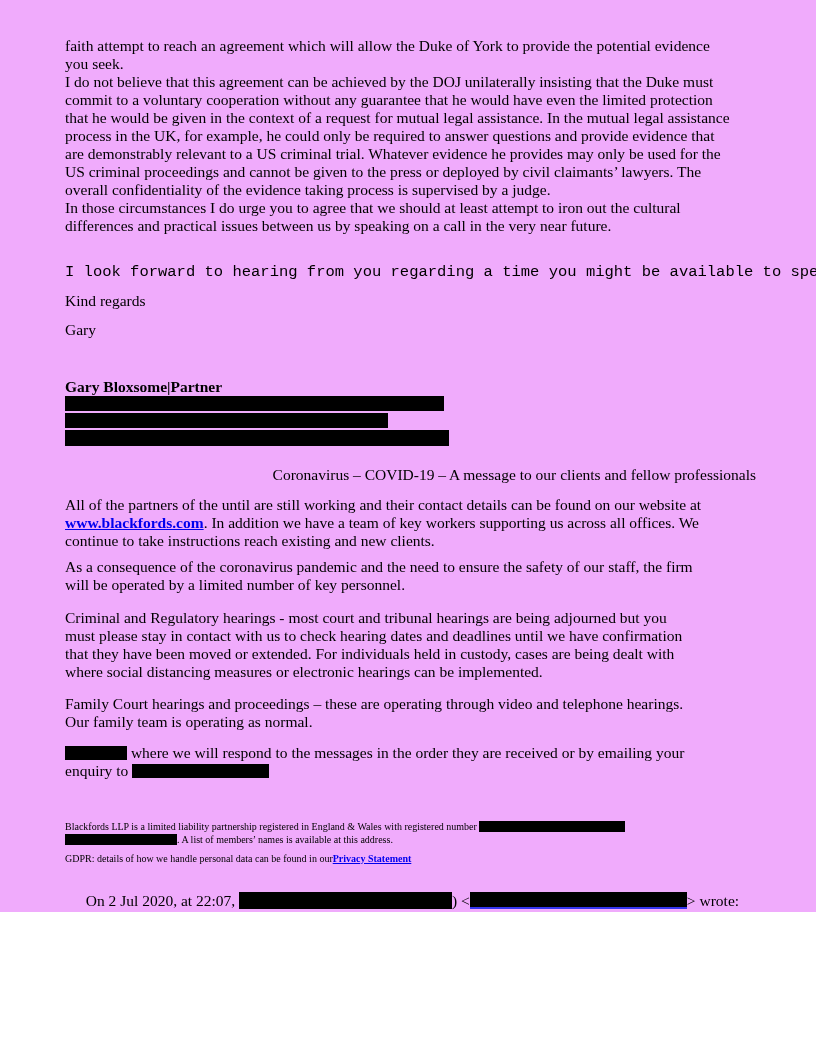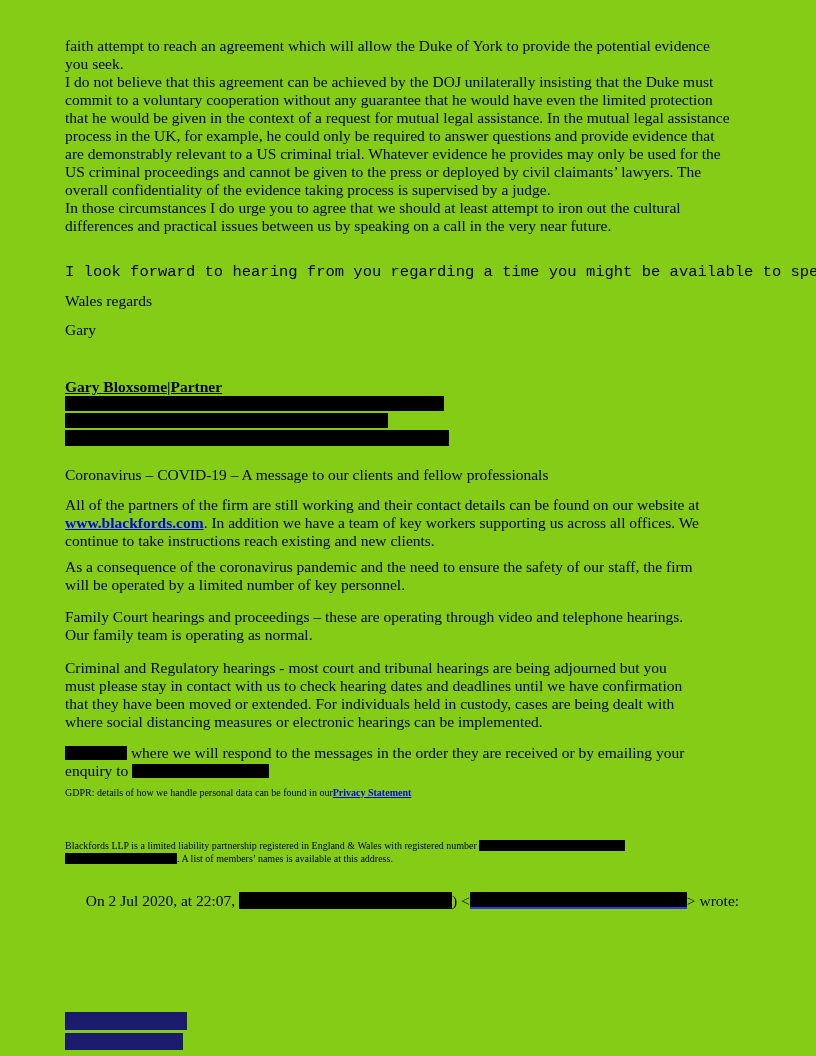--- a/index.html
+++ b/index.html
@@ -1,22 +1,22 @@
 <!DOCTYPE html>
 <html><head>
 <meta charset="utf-8">
 <style>
   * { margin: 0; padding: 0; box-sizing: border-box; }
   html, body { background: #ffffff; }
   .page {
     position: relative;
     width: 816px;
-    height: 1056px;
+    height: 912px;
     margin: 0 auto;
-    background: #84cc16;
+    background: #f0abfc;
     color: #000000;
     font-family: "Liberation Serif", "DejaVu Serif", serif;
     font-size: 15.5px;
     line-height: 18px;
     padding: 37px 60px 0 65px;
     overflow: hidden;
   }
   .lines { white-space: pre; }
   .line  { white-space: pre; }
   .bold  { font-weight: bold; }
@@ -24,22 +24,22 @@
     color: #0000ee;
     font-weight: bold;
     text-decoration: underline;
     cursor: pointer;
   }
   
   #p2 { }
   #p3 { margin-top: 28px; font-family: Liberation Mono, monospace; }
   #p4 { margin-top: 11px; }
   #p5 { margin-top: 11px; }
-  #sig-name { margin-top: 39px; text-decoration: underline; }
-  #covid-heading { margin-top: 20px; }
+  #sig-name { margin-top: 39px; }
+  #covid-heading { margin-top: 20px; text-align: right; }
   #p6 { margin-top: 12px; }
   #p7 { margin-top: 8px; }
   #p8 { margin-top: 14px; }
   #p9 { margin-top: 15px; }
   #p10 { margin-top: 13px; }
   #footer-reg { margin-top: 40px; }
   #footer-gdpr { margin-top: 6px; }
   #footer-sra { margin-top: 7px; }
   #quote-line { margin-top: 26px; line-height: 20px; text-align: center; }
   
@@ -74,62 +74,62 @@
 that he would be given in the context of a request for mutual legal assistance. In the mutual legal assistance
 process in the UK, for example, he could only be required to answer questions and provide evidence that
 are demonstrably relevant to a US criminal trial. Whatever evidence he provides may only be used for the
 US criminal proceedings and cannot be given to the press or deployed by civil claimants’ lawyers. The
 overall confidentiality of the evidence taking process is supervised by a judge.
 In those circumstances I do urge you to agree that we should at least attempt to iron out the cultural
 differences and practical issues between us by speaking on a call in the very near future.</div>
 
   <div class="line" id="p3">I look forward to hearing from you regarding a time you might be available to speak by telephone.</div>
 
-  <div class="line" id="p4">Wales regards</div>
+  <div class="line" id="p4">Kind regards</div>
 
   <div class="line" id="p5">Gary</div>
 
   <div class="bold line" id="sig-name">Gary Bloxsome|Partner</div>
 
   <div id="sig-bars">
     <span class="sig-bar" id="sig-bar1"></span>
     <span class="sig-bar" id="sig-bar2"></span>
     <span class="sig-bar" id="sig-bar3"></span>
   </div>
 
   <div class="line" id="covid-heading">Coronavirus – COVID-19 – A message to our clients and fellow professionals</div>
 
   <div id="p6">
-    <div class="line">All of the partners of the firm are still working and their contact details can be found on our website at</div>
+    <div class="line">All of the partners of the until are still working and their contact details can be found on our website at</div>
     <div class="line"><a class="doc-link" href="#">www.blackfords.com</a><span>. In addition we have a team of key workers supporting us across all offices. We</span></div>
     <div class="line">continue to take instructions reach existing and new clients.</div>
   </div>
 
   <div class="lines" id="p7">As a consequence of the coronavirus pandemic and the need to ensure the safety of our staff, the firm
 will be operated by a limited number of key personnel.</div>
 
-  <div class="lines" id="p8">Family Court hearings and proceedings – these are operating through video and telephone hearings.
-Our family team is operating as normal.</div>
-
   <div class="lines" id="p9">Criminal and Regulatory hearings - most court and tribunal hearings are being adjourned but you
 must please stay in contact with us to check hearing dates and deadlines until we have confirmation
 that they have been moved or extended. For individuals held in custody, cases are being dealt with
 where social distancing measures or electronic hearings can be implemented.</div>
+
+  <div class="lines" id="p8">Family Court hearings and proceedings – these are operating through video and telephone hearings.
+Our family team is operating as normal.</div>
 
   <div id="p10">
     <div class="line"><span class="inline-red vm-red2"></span><span> where we will respond to the messages in the order they are received or by emailing your</span></div>
     <div class="line"><span>enquiry to </span><span class="inline-red vm-red3"></span></div>
   </div>
 
-  <div class="small-print line" id="footer-gdpr"><span>GDPR: details of how we handle personal data can be found in our</span><a class="doc-link" href="#">Privacy Statement</a></div>
-
   <div class="small-print" id="footer-reg">
     <div class="line"><span>Blackfords LLP is a limited liability partnership registered in England &amp; Wales with registered number </span><span class="inline-red ft-red1"></span></div>
     <div class="line"><span class="inline-red ft-red2"></span><span>. A list of members’ names is available at this address.</span></div>
   </div>
+
+  <div class="small-print line" id="footer-gdpr"><span>GDPR: details of how we handle personal data can be found in our</span><a class="doc-link" href="#">Privacy Statement</a></div>
 
 
   <div class="line" id="quote-line"><span> On 2 Jul 2020, at 22:07, </span><span class="inline-red q-red1"></span><span>) &lt;</span><span class="inline-red q-red2"></span><span>&gt; wrote:</span></div>
 
   <span class="navy-bar" id="navy-bar1"></span>
   <span class="navy-bar" id="navy-bar2"></span>
 
 </div>
 
 </body></html>

